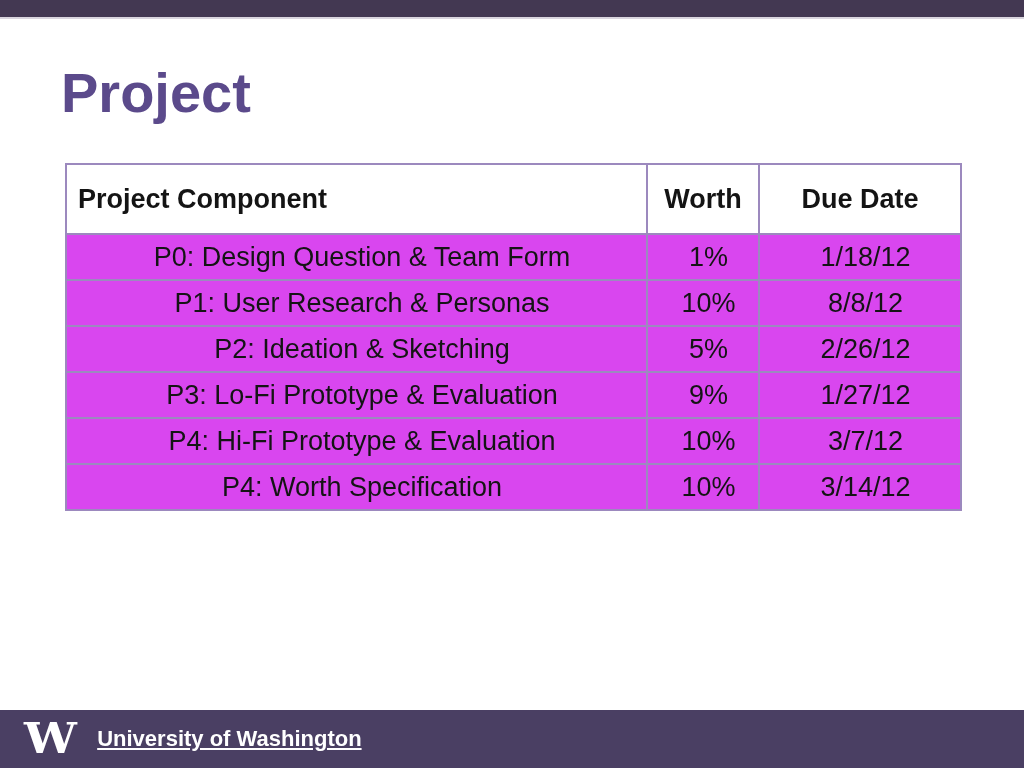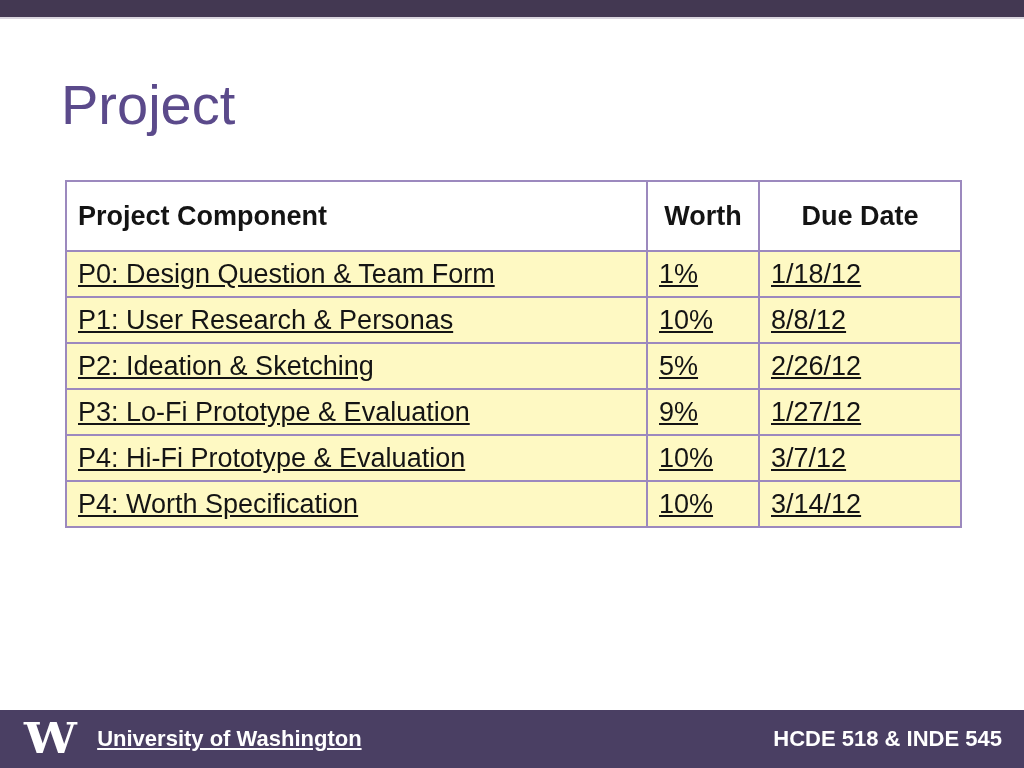--- a/index.html
+++ b/index.html
@@ -22,33 +22,33 @@
     position: absolute;
     top: 0; left: 0;
     width: 100%;
     height: 17px;
     background: #433852;
     border-bottom: 2px solid #d9d5de;
   }
   
   .title {
     position: absolute;
-    top: 72px;
+    top: 60px;
     left: 61px;
     margin: 0;
     font-size: 56px;
-    font-weight: 400;
+    font-weight: 700;
     color: #5b4a8b;
     letter-spacing: 0px;
     font-family: "Liberation Sans", sans-serif;
   }
   
   table.project-table {
     position: absolute;
-    top: 180px;
+    top: 163px;
     left: 65px;
     width: 895px;
     border-collapse: collapse;
     table-layout: fixed;
     font-size: 27px;
     color: #141414;
   }
   table.project-table th,
   table.project-table td {
     border: 2px solid #9c89be;
@@ -61,24 +61,23 @@
   table.project-table thead th {
     background: #ffffff;
     font-weight: bold;
     text-align: left;
   }
   table.project-table thead th.center {
     text-align: center;
     padding: 12px;
   }
   table.project-table tbody td {
-    background: #fef9c3;
+    background: #d946ef;
     font-weight: 400;
-    text-align: left;
-    text-decoration: underline;
+    text-align: center;
   }
   col.c-component { width: 581px; }
   col.c-worth     { width: 112px; }
   col.c-due       { width: 202px; }
 
   
   .footer {
     position: absolute;
     left: 0;
     top: 710px;
@@ -165,16 +164,15 @@
           <td>P4: Worth Specification</td>
           <td>10%</td>
           <td>3/14/12</td>
         </tr>
       </tbody>
   </table>
 
   <div class="footer">
     <span class="w-logo">W</span>
     <span class="footer-left">University of Washington</span>
-    <span class="footer-right">HCDE 518 &amp; INDE 545</span>
   </div>
 
 </div>
 
 </body></html>

